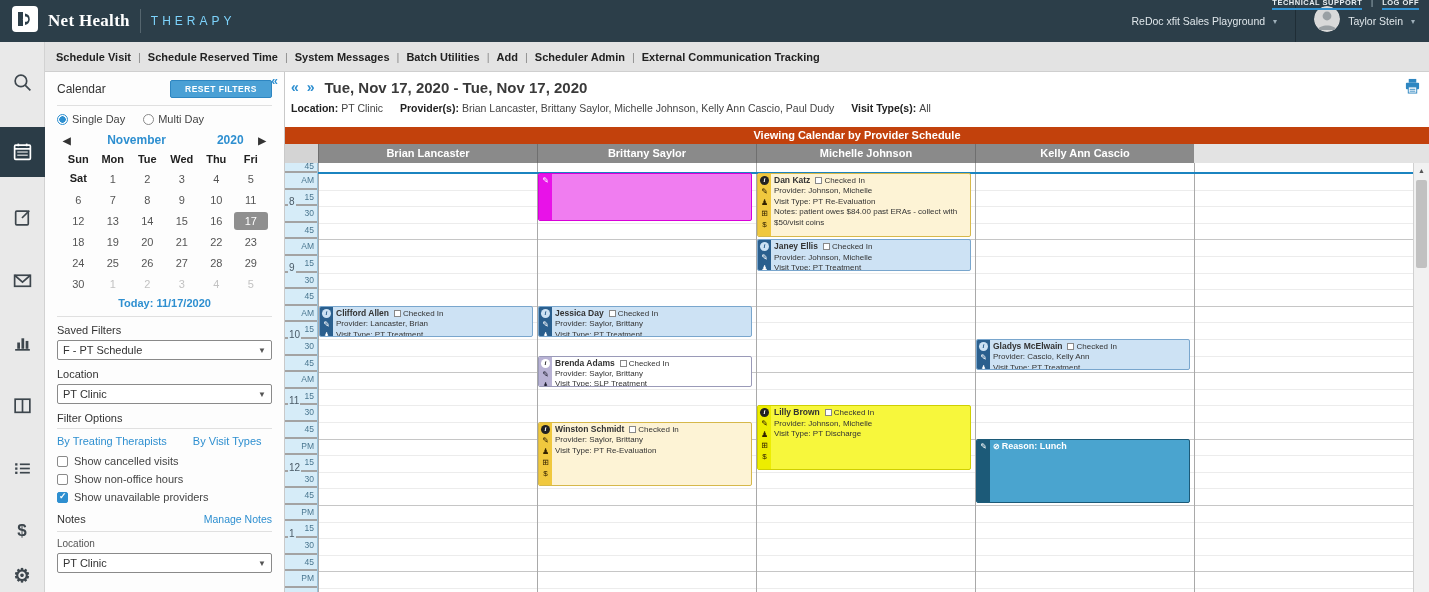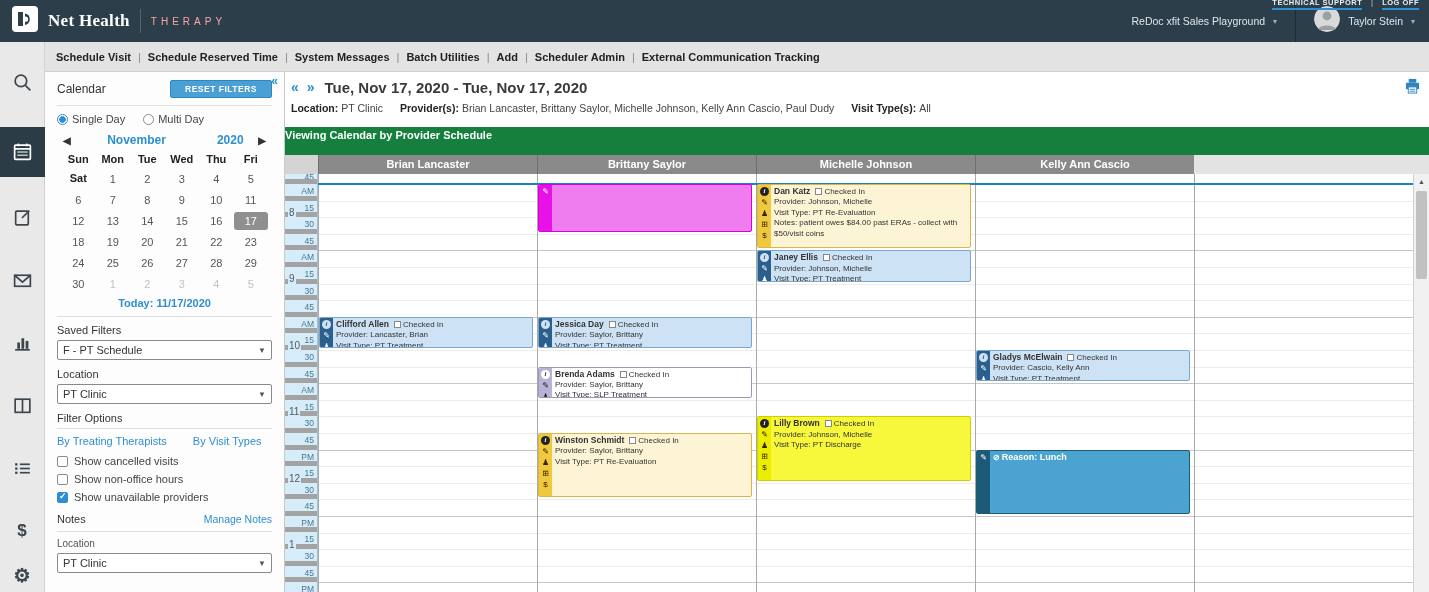--- a/index.html
+++ b/index.html
@@ -7,21 +7,21 @@
   #app { position:relative; width:1429px; height:592px; }
 
   
   .topbar { position:relative; height:42px; background:#2c3e49; color:#fff; display:flex; align-items:center; }
   .toptiny { position:absolute; top:-2px; right:10px; font-size:7.5px; letter-spacing:.5px; color:#e8eef2; font-weight:bold; white-space:nowrap; }
   .toptiny .tlink { border-bottom:2px solid #2e8fd0; padding-bottom:1px; }
   .toptiny .tsep { color:#8fa2ac; margin:0 6px; }
   .brand { display:flex; align-items:center; gap:10px; padding-left:12px; }
   .brandname { font-family:"Liberation Serif",serif; font-weight:bold; font-size:17px; letter-spacing:.3px; }
   .vdiv { width:1px; height:24px; background:#55656e; }
-  .product { font-size:10px; letter-spacing:4px; color:#fca5a5; }
+  .product { font-size:12px; letter-spacing:4px; color:#7dd3fc; }
   .topright { margin-left:auto; display:flex; align-items:center; gap:8px; padding-right:14px; height:100%;justify-content:center; }
   .env { font-size:10.5px; color:#dfe6ea; }
   .caret { font-size:8px; color:#9fb0ba; }
   .tdiv { width:1px; height:42px; background:#1f2d36; margin:0 10px; }
   .user { font-size:10.5px; color:#dfe6ea; }
 
   
   .menubar { position:absolute; left:45px; top:42px; right:0; height:30px; background:#e3e3e3; border-bottom:1px solid #cfcfcf; display:flex; align-items:center; padding-left:4px; font-size:11px; font-weight:bold; color:#222; }
   .menu-item { padding:0 7px; cursor:pointer; white-space:nowrap; }
   .msep { color:#8b8b8b; font-weight:normal; }
@@ -66,29 +66,29 @@
 
   
   .main { position:absolute; left:285px; top:72px; right:0; bottom:0; background:#fff; }
   .datebar { position:relative; height:30px; display:flex; align-items:center; padding-left:6px; }
   .navarrows { color:#2e8fd0; font-size:14px; font-weight:bold; margin-right:8px; letter-spacing:2px; }
   .daterange { font-size:15px; font-weight:bold; color:#3a3a3a; }
   .printbtn { position:absolute; right:8px; top:6px; }
   .summary { height:20px; font-size:10.5px; color:#444; padding-left:6px; white-space:nowrap; }
   .slabel { font-weight:bold; color:#222; margin-right:3px; }
   .sgap { display:inline-block; width:14px; }
-  .banner { margin-top:5px; height:28px; background:#15803d; color:#fff; font-size:11px; font-weight:bold; text-align:left; line-height:17px; }
+  .banner { margin-top:5px; height:17px; background:#c2410c; color:#fff; font-size:11px; font-weight:bold; text-align:center; line-height:17px; }
   .colheaders { display:flex; height:19px; }
   .ch-gutter { width:33px; background:#d4d4d4; }
   .ch-cell { width:219px; background:#8a8a8a; border-left:1px solid #6f6f6f; color:#fff; font-weight:bold; font-size:11px; text-align:center; line-height:19px; }
   .ch-corner { flex:1; background:#e3e3e3; }
 
   .grid { position:relative; height:430px; overflow:hidden; }
   .gutter { position:absolute; left:0; top:0; width:33px; height:100%; background:#d6ecf8; border-right:1px solid #9bc2da; }
-  .gq { height:16.6px; text-align:right; padding-right:3px; font-size:8.5px; color:#4a768f; border-bottom:5px solid #a3a3a3; line-height:15px; }
+  .gq { height:16.6px; text-align:right; padding-right:3px; font-size:8.5px; color:#4a768f; border-bottom:2px solid #a3a3a3; line-height:15px; }
   .gq.partial { height:10px; line-height:6px; overflow:hidden; }
   .ghour { position:relative; }
   .ghour .gq:last-child { border-bottom:1px solid #8fb6cf; }
   .hnum { position:absolute; left:3px; top:23px; font-size:10px; color:#4a5a66; background:#d6ecf8; padding:0 1px; }
   .lines { position:absolute; left:33px; right:16px; top:0; height:100%; }
   .gl { position:absolute; left:0; right:0; height:1px; }
   .gl.q { background:#ececec; } .gl.h { background:#c6c6c6; }
   .colline { position:absolute; top:0; height:100%; width:1px; background:#a9a9a9; }
   .nowline { position:absolute; left:33px; right:16px; top:9px; height:2px; background:#1b84c0; z-index:3; }
 

